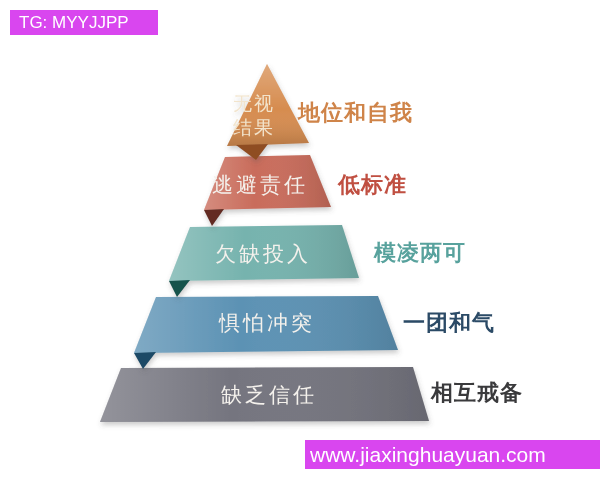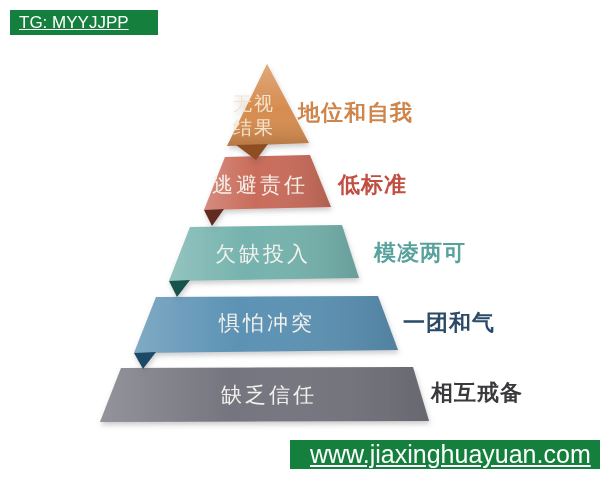--- a/index.html
+++ b/index.html
@@ -25,36 +25,35 @@
     text-anchor: middle;
   }
   .annotation {
     font-size: 22px;
     font-weight: bold;
     letter-spacing: 1px;
   }
   .watermark {
     position: absolute;
     color: #ffffff;
-    background: #15803d;
+    background: #d946ef;
     white-space: nowrap;
     overflow: hidden;
-    text-decoration: underline;
   }
   .watermark-top {
     left: 10px; top: 10px;
     width: 139px; height: 25px;
     font-size: 17px; line-height: 25px;
     padding-left: 9px;
   }
   .watermark-bottom {
     right: 0; top: 440px;
     width: 290px; height: 29px;
-    font-size: 25px; line-height: 29px;
-    padding-left: 20px;
+    font-size: 21px; line-height: 29px;
+    padding-left: 5px;
   }
 </style>
 </head>
 <body>
 
 <div class="canvas">
 
   <svg class="pyramid-svg" width="600" height="480" viewBox="0 0 600 480">
     <defs>
       <filter id="ds" x="-20%" y="-20%" width="140%" height="160%">

